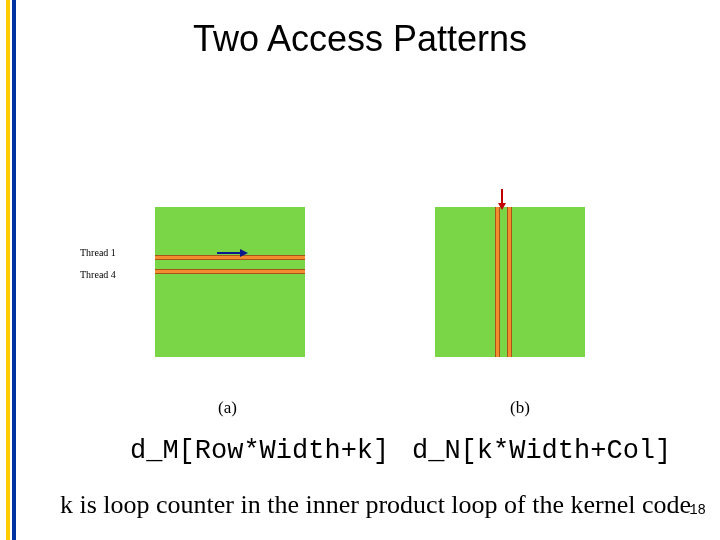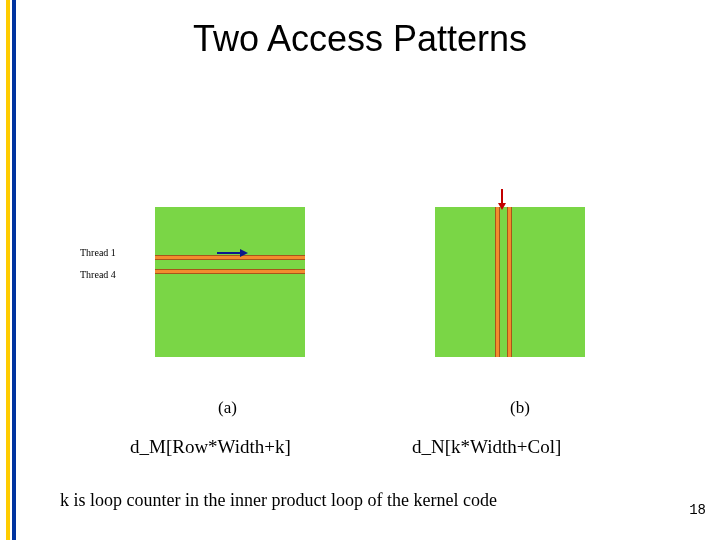--- a/index.html
+++ b/index.html
@@ -26,24 +26,24 @@
     .vbar.c2 { left: 352px; }
     .arrow-h { position: absolute; top: 64px; left: 85px; width: 0; height: 0; border-left: 8px solid #0a1a8a; border-top: 4px solid transparent; border-bottom: 4px solid transparent; }
     .arrow-h-shaft { position: absolute; top: 67px; left: 62px; width: 24px; height: 2px; background: #0a1a8a; }
     .arrow-v { position: absolute; top: 18px; left: 343px; width: 0; height: 0; border-top: 7px solid #c20000; border-left: 4px solid transparent; border-right: 4px solid transparent; }
     .arrow-v-shaft { position: absolute; top: 4px; left: 346px; width: 2px; height: 16px; background: #c20000; }
     .caption-width-bottom { position: absolute; top: 175px; left: 56px; font-family: Arial, sans-serif; font-size: 9px; font-weight: bold; color: #fff; }
     .caption-width-side { position: absolute; top: 105px; left: 432px; transform: rotate(90deg); font-family: Arial, sans-serif; font-size: 9px; font-weight: bold; color: #fff; }
     .panel-label { position: absolute; font-size: 17px; font-family: "Times New Roman", serif; }
     .panel-label.a { top: 398px; left: 218px; }
     .panel-label.b { top: 398px; left: 510px; }
-    .expr { position: absolute; top: 436px; font-family: Liberation Serif, serif; font-size: 19px; }
+    .expr { position: absolute; top: 436px; font-family: Liberation Mono, monospace; font-size: 27px; }
     .expr.a { left: 130px; }
     .expr.b { left: 412px; }
-    .footnote { position: absolute; top: 490px; left: 60px; right: 20px; font-size: 18px; font-family: "Times New Roman", serif; }
+    .footnote { position: absolute; top: 490px; left: 60px; right: 20px; font-size: 26px; font-family: "Times New Roman", serif; }
     .page-num { position: absolute; bottom: 22px; right: 14px; font-size: 14px; font-family: Liberation Mono, monospace; }
   </style>
 </head>
 <body>
 
 <div class="side-bar">
   <div class="yellow"></div>
   <div class="blue"></div>
 </div>
 

